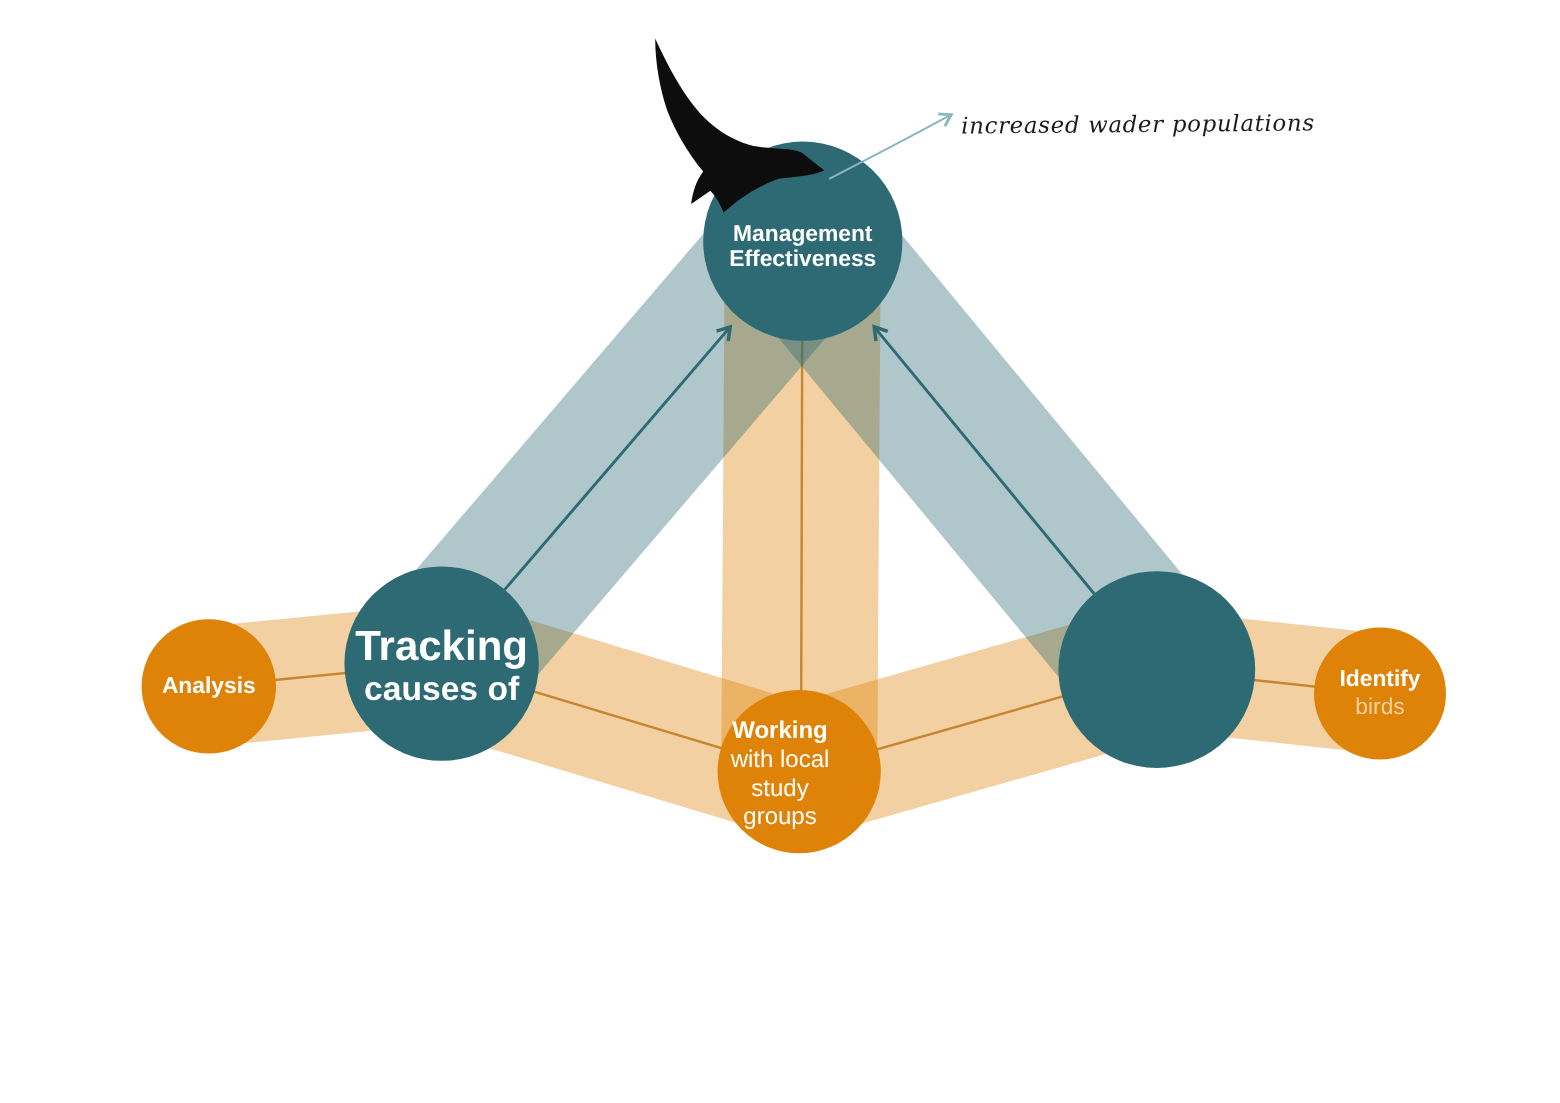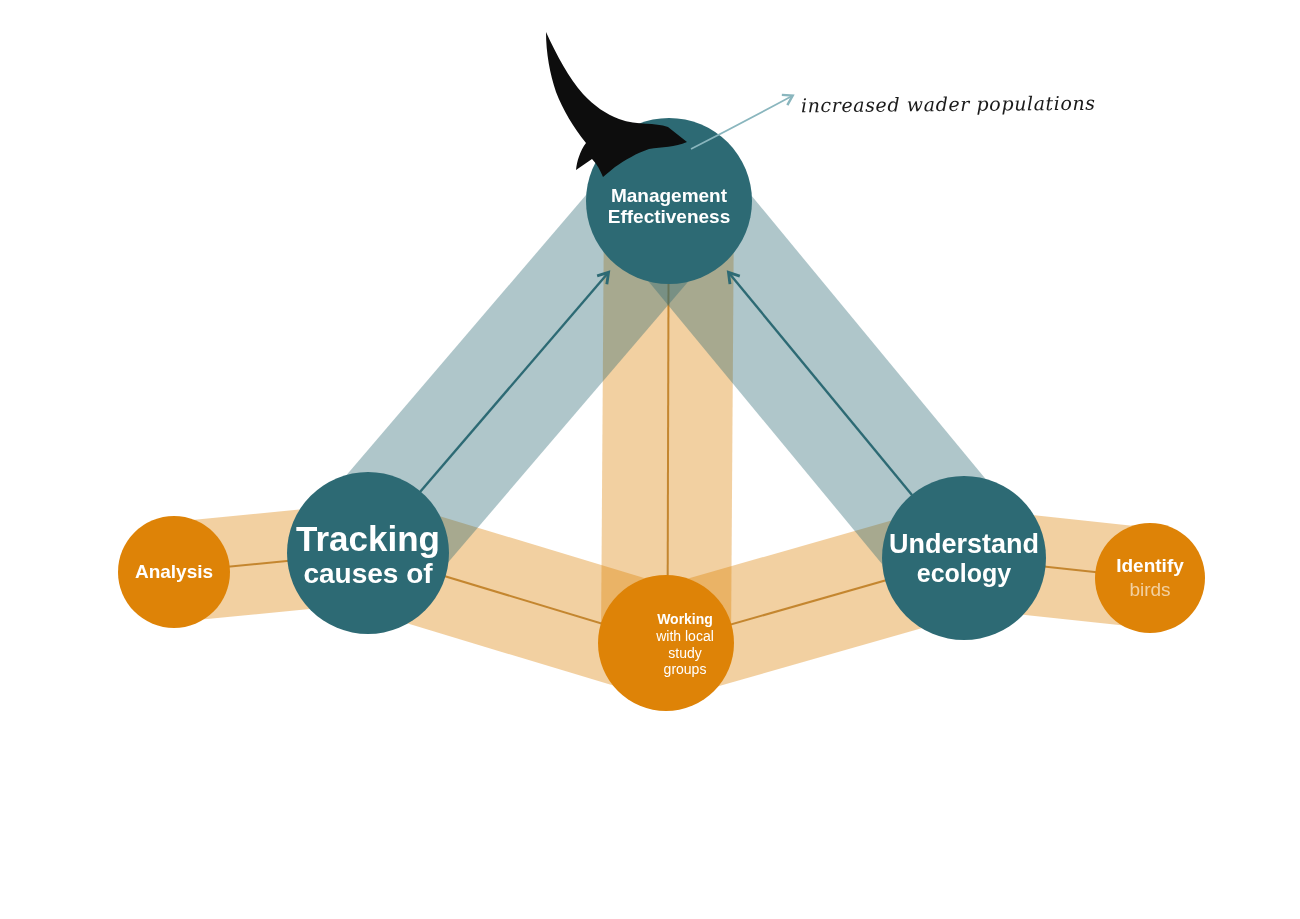--- a/index.html
+++ b/index.html
@@ -26,21 +26,21 @@
   .lab-test{left:669px;top:206px;width:180px;}
   .t-big{font-size:33px;font-weight:700;letter-spacing:.5px;}
   .t-sub{font-size:19px;font-weight:700;}
 
   .lab-identify{left:368px;top:555px;width:180px;}
   .i-big{font-size:35px;font-weight:700;line-height:1.05;}
   .i-sub{font-size:28px;font-weight:700;}
 
   .lab-analysis{left:174px;top:572px;width:130px;font-size:19px;font-weight:700;text-align:center;}
 
-  .lab-working{left:685px;top:645px;width:150px;font-size:14px;line-height:1.2;text-align:center;}
+  .lab-working{left:650px;top:645px;width:150px;font-size:20px;line-height:1.2;text-align:center;}
   .w-bold{font-weight:700;}
 
   .lab-understand{left:964px;top:558px;width:190px;}
   .u-big{font-size:27px;font-weight:700;}
   .u-sub{font-size:25px;font-weight:700;}
 
   .lab-tracking{left:1150px;top:578px;width:130px;font-size:19px;line-height:1.25;}
   .tr-bold{font-weight:700;}
   .tr-muted{color:rgba(255,255,255,0.62);}
 
@@ -137,24 +137,20 @@
     <span>Analysis</span>
   </div>
 
   <div class="label lab-working">
     <span class="w-bold">Working</span>
     <span>with local</span>
     <span>study</span>
     <span>groups</span>
   </div>
 
-  <div class="label lab-understand">
-    <span class="u-big">Understand</span>
-    <span class="u-sub">ecology</span>
-  </div>
 
   <div class="label lab-tracking">
     <span class="tr-bold">Identify</span>
     <span class="tr-muted">birds</span>
   </div>
 
   <div class="annotation">increased wader populations</div>
 
 </div>
 

